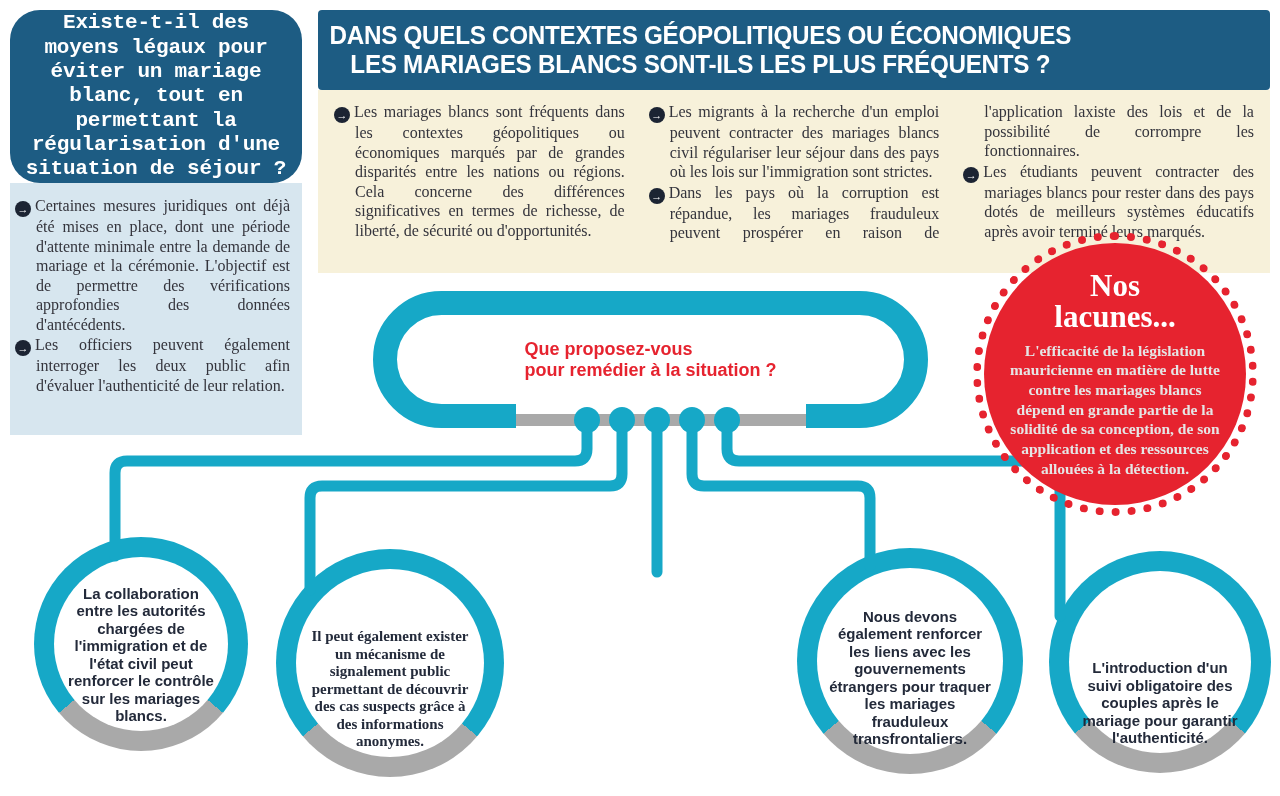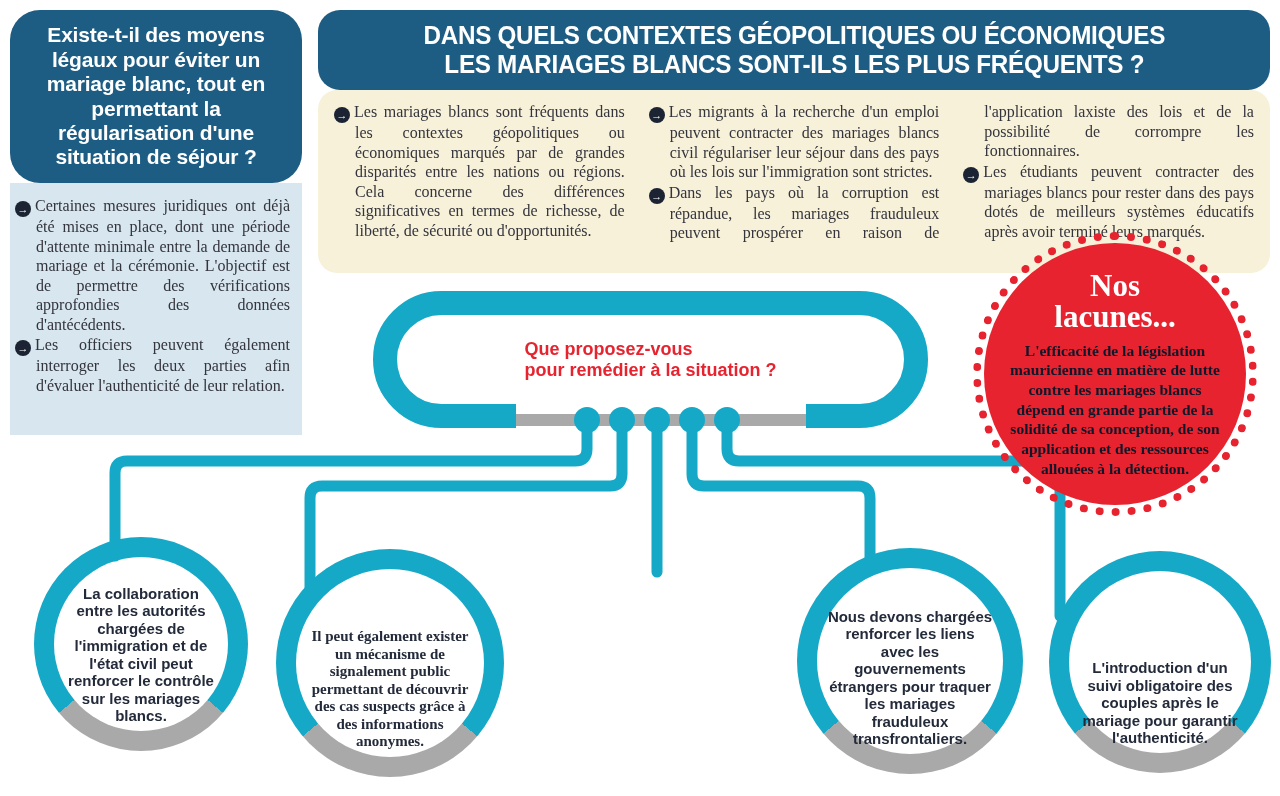--- a/index.html
+++ b/index.html
@@ -14,53 +14,53 @@
     --sans:"Liberation Sans","DejaVu Sans",sans-serif;
     --serif:"Liberation Serif","DejaVu Serif",serif;
   }
   *{margin:0;padding:0;box-sizing:border-box;}
   body{background:#fff;font-family:var(--sans);}
   .canvas{position:relative;width:1280px;height:796px;background:#fff;overflow:hidden;}
 
   
   .left-title-box{position:absolute;left:10px;top:10px;width:292px;height:173px;
     background:var(--dark-blue);border-radius:30px;display:flex;align-items:center;justify-content:center;
-    padding:2px 12px;z-index:2;}
+    padding:2px 12px;z-index:2;font-family:Liberation Mono, monospace;}
   .left-title{color:#fff;font-weight:700;font-size:21px;line-height:1.16;text-align:center;letter-spacing:-0.2px;}
   .left-body-box{position:absolute;left:10px;top:183px;width:292px;height:252px;
     background:var(--light-blue);padding:13px 12px 10px 5px;z-index:1;}
 
   .bullet{font-family:var(--serif);color:var(--serif-text);font-size:16px;line-height:1.22;
     text-align:justify;padding-left:21px;text-indent:-21px;margin-bottom:1px;}
   .bicon{display:inline-block;width:16px;height:16px;border-radius:50%;background:#1c2433;color:#fff;
     font-size:11px;line-height:16px;text-align:center;text-indent:0;margin-right:4px;font-family:var(--sans);font-weight:700;vertical-align:-2px;}
 
   
   .ctx-header{position:absolute;left:318px;top:10px;width:952px;height:80px;background:var(--dark-blue);
-    border-radius:22px;display:flex;align-items:center;justify-content:center;z-index:2;}
+    border-radius:4px;display:flex;align-items:center;justify-content:flex-start;z-index:2;}
   .ctx-title{color:#fff;font-weight:700;font-size:25px;line-height:1.16;text-align:center;
     white-space:pre-line;letter-spacing:-0.3px;transform:scaleX(0.97);}
   .ctx-body{position:absolute;left:318px;top:90px;width:952px;height:183px;background:var(--cream);
-    padding:12px 16px;z-index:1;column-count:3;column-gap:24px;column-fill:auto;border-radius:19px;}
+    padding:12px 16px;z-index:1;column-count:3;column-gap:24px;column-fill:auto;}
 
   
   .stadium{position:absolute;left:373px;top:291px;width:555px;height:137px;border:24px solid var(--teal);
     border-radius:80px;display:flex;align-items:center;justify-content:center;z-index:1;background:#fff;}
   .stadium-text{color:var(--red);font-weight:700;font-size:18px;line-height:1.14;text-align:left;white-space:pre-line;}
 
   
   .connectors{position:absolute;left:0;top:0;width:1280px;height:796px;z-index:3;pointer-events:none;}
 
   
   .badge{position:absolute;left:973px;top:232px;width:284px;height:284px;border:8px dotted var(--red);
     border-radius:50%;z-index:4;}
   .badge-inner{position:absolute;left:3px;top:3px;right:3px;bottom:3px;background:var(--red);border-radius:50%;
     display:flex;flex-direction:column;align-items:center;justify-content:center;padding:6px 20px;font-family:Liberation Serif, serif;}
   .badge-title{color:#fff;font-weight:700;font-size:31px;line-height:1.02;text-align:center;white-space:pre-line;margin-bottom:8px;}
-  .badge-body{color:#0f172a;font-weight:700;font-size:15.5px;line-height:1.27;text-align:center;}
+  .badge-body{color:#e5e5e5;font-weight:700;font-size:15.5px;line-height:1.27;text-align:center;}
 
   
   .pcircle{position:absolute;border-radius:50%;z-index:2;
     background:conic-gradient(from 0deg,var(--teal) 0deg 130deg,var(--gray) 130deg 230deg,var(--teal) 230deg 360deg);}
   .pinner{position:absolute;left:20px;top:20px;right:20px;bottom:20px;background:#fff;border-radius:50%;
     display:flex;align-items:flex-end;justify-content:center;text-align:center;padding:6px 10px;}
   .pinner span{color:var(--navy-text);font-weight:700;font-size:15px;line-height:1.17;}
   .pc1{left:34px;top:537px;width:214px;height:214px;}
   .pc2{left:276px;top:549px;width:228px;height:228px;font-family:Liberation Serif, serif;}
   .pc3{left:527px;top:556px;width:240px;height:240px;}
@@ -70,21 +70,21 @@
 </head>
 <body>
 
 <div class="canvas">
 
   <div class="left-title-box">
     <div class="left-title">Existe-t-il des moyens légaux pour éviter un mariage blanc, tout en permettant la régularisation d'une situation de séjour ?</div>
   </div>
   <div class="left-body-box">
     <p class="bullet"><span class="bicon">→</span><span>Certaines mesures juridiques ont déjà été mises en place, dont une période d'attente minimale entre la demande de mariage et la cérémonie. L'objectif est de permettre des vérifications approfondies des données d'antécédents.</span></p>
-    <p class="bullet"><span class="bicon">→</span><span>Les officiers peuvent également interroger les deux parties afin d'évaluer l'authenticité de leur relation.</span></p>
+    <p class="bullet"><span class="bicon">→</span><span>Les officiers peuvent également interroger les deux public afin d'évaluer l'authenticité de leur relation.</span></p>
   </div>
 
   <div class="ctx-header">
     <div class="ctx-title">DANS QUELS CONTEXTES GÉOPOLITIQUES OU ÉCONOMIQUES
 LES MARIAGES BLANCS SONT-ILS LES PLUS FRÉQUENTS ?</div>
   </div>
   <div class="ctx-body">
     <p class="bullet"><span class="bicon">→</span><span>Les mariages blancs sont fréquents dans les contextes géopolitiques ou économiques marqués par de grandes disparités entre les nations ou régions. Cela concerne des différences significatives en termes de richesse, de liberté, de sécurité ou d'opportunités.</span></p>
     <p class="bullet"><span class="bicon">→</span><span>Les migrants à la recherche d'un emploi peuvent contracter des mariages blancs civil régulariser leur séjour dans des pays où les lois sur l'immigration sont strictes.</span></p>
     <p class="bullet"><span class="bicon">→</span><span>Dans les pays où la corruption est répandue, les mariages frauduleux peuvent prospérer en raison de l'application laxiste des lois et de la possibilité de corrompre les fonctionnaires.</span></p>
@@ -128,21 +128,21 @@
         <span>La collaboration entre les autorités chargées de l'immigration et de l'état civil peut renforcer le contrôle sur les mariages blancs.</span>
       </div>
   </div>
   <div class="pcircle pc2">
     <div class="pinner">
         <span>Il peut également exister un mécanisme de signalement public permettant de découvrir des cas suspects grâce à des informations anonymes.</span>
       </div>
   </div>
   <div class="pcircle pc4">
     <div class="pinner">
-        <span>Nous devons chargées renforcer les liens avec les gouvernements étrangers pour traquer les mariages frauduleux transfrontaliers.</span>
+        <span>Nous devons également renforcer les liens avec les gouvernements étrangers pour traquer les mariages frauduleux transfrontaliers.</span>
       </div>
   </div>
   <div class="pcircle pc5">
     <div class="pinner">
         <span>L'introduction d'un suivi obligatoire des couples après le mariage pour garantir l'authenticité.</span>
       </div>
   </div>
 
 </div>
 

